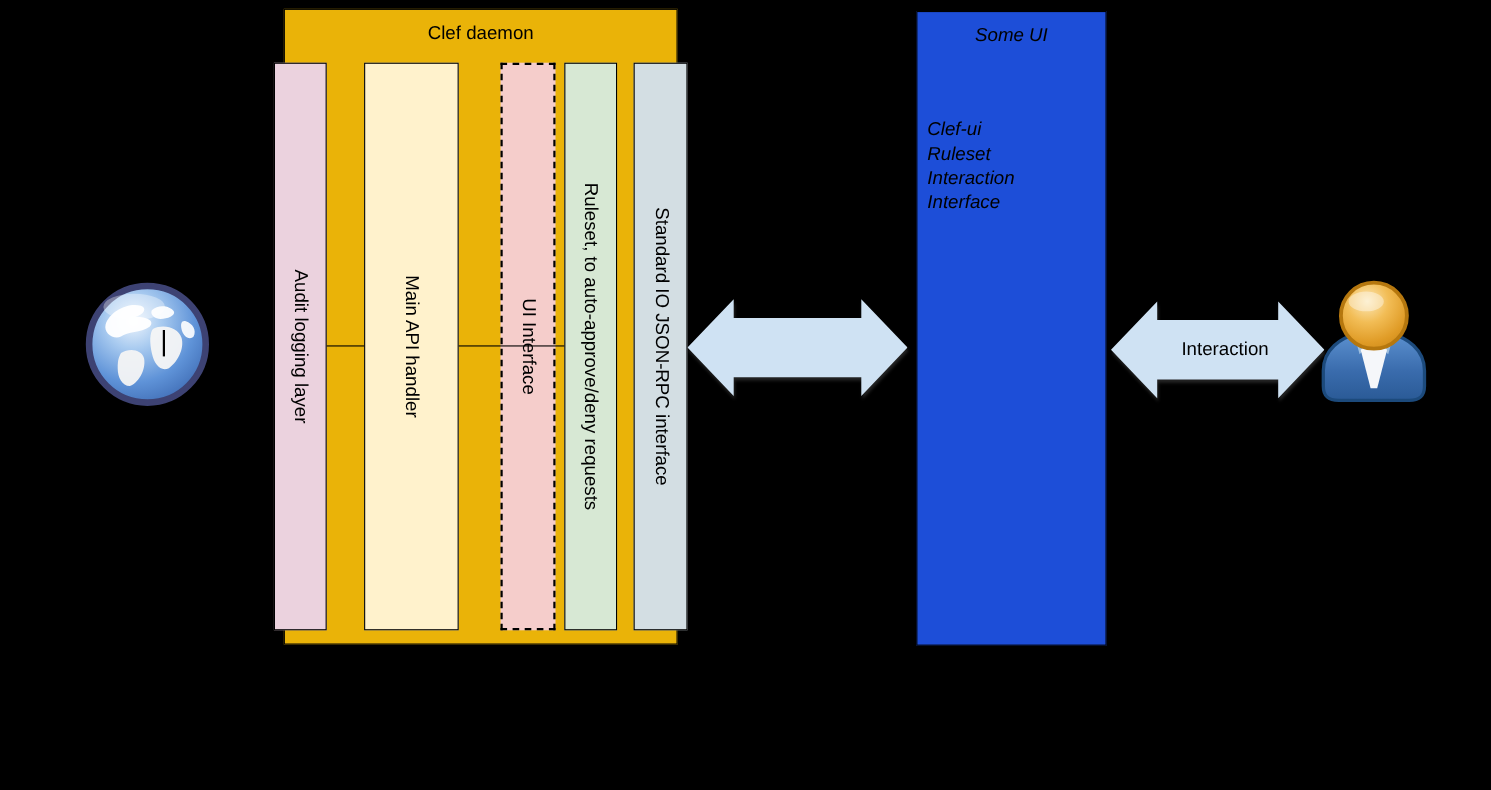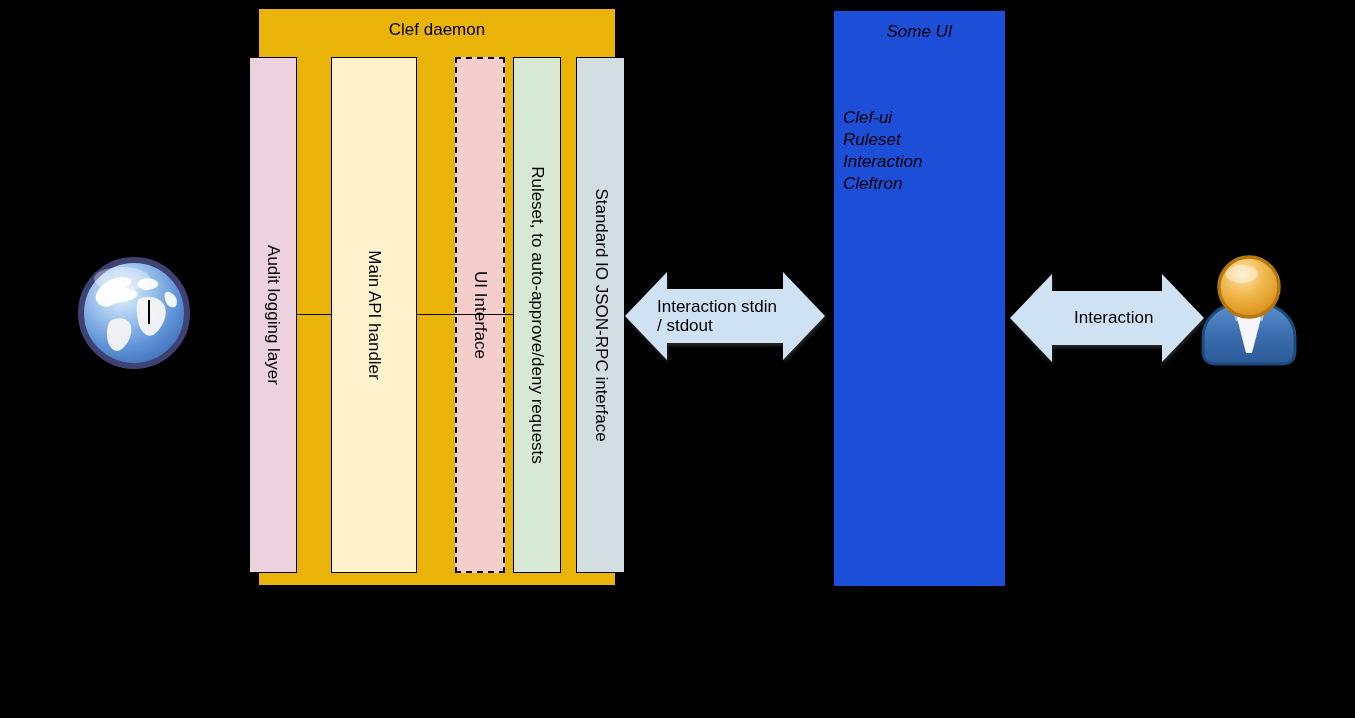--- a/index.html
+++ b/index.html
@@ -87,32 +87,28 @@
   <div class="bar bar-stdio" style="background-color: rgb(211, 222, 227);">
     <span class="vlabel">Standard IO JSON-RPC interface</span>
   </div>
 
   <div class="hline line-1"></div>
   <div class="hline line-2"></div>
 
   <svg class="arrow-svg arrow-1" width="200" height="90" viewBox="0 0 200 90">
     <polygon points="0,45 42,1 42,18 158,18 158,1 200,45 158,89 158,72 42,72 42,89" fill="#cfe2f3"></polygon>
   </svg>
-  <div class="arrow-label arrow-label-1">
-    <div>Interaction stdin</div>
-    <div>/ stdout</div>
-  </div>
 
   <div class="box someui-box" style="background-color: #1d4ed8; font-style: italic;">
     <div class="box-title">Some UI</div>
     <div class="ui-list">
       <div>Clef-ui</div>
       <div>Ruleset</div>
       <div>Interaction</div>
-      <div>Cleftron</div>
+      <div>Interface</div>
     </div>
   </div>
 
   <svg class="arrow-svg arrow-2" width="194" height="90" viewBox="0 0 194 90">
     <polygon points="0,45 42,1 42,18 152,18 152,1 194,45 152,89 152,72 42,72 42,89" fill="#cfe2f3"></polygon>
   </svg>
   <div class="arrow-label arrow-label-2">Interaction</div>
 
   <svg class="person-svg" width="100" height="115" viewBox="0 0 100 115">
     <defs>

